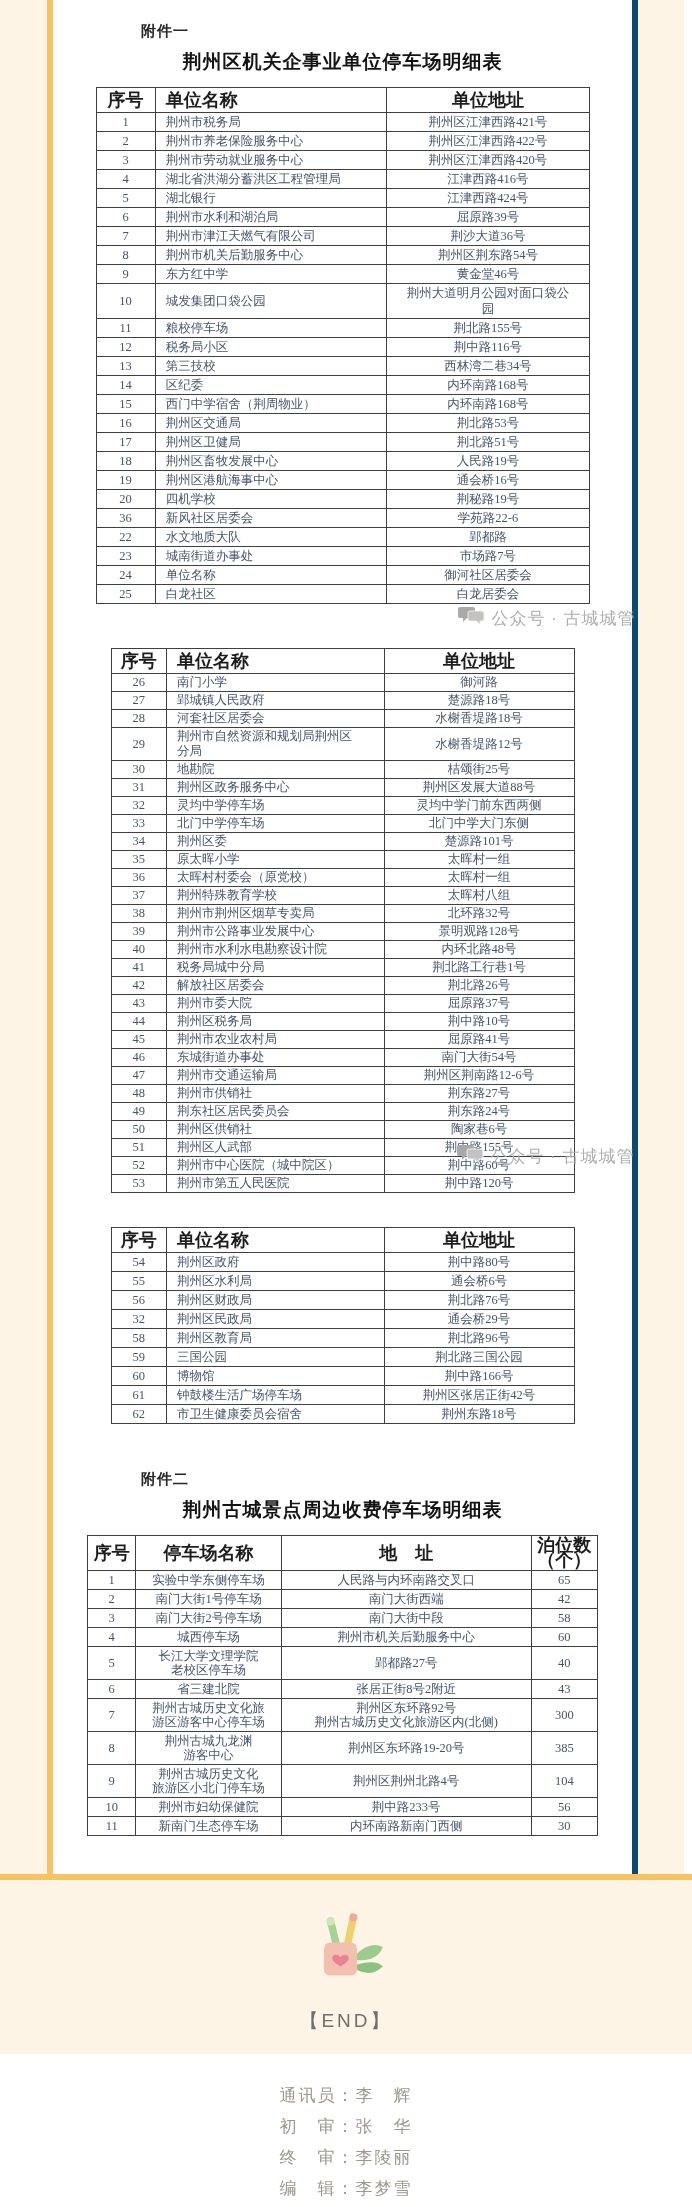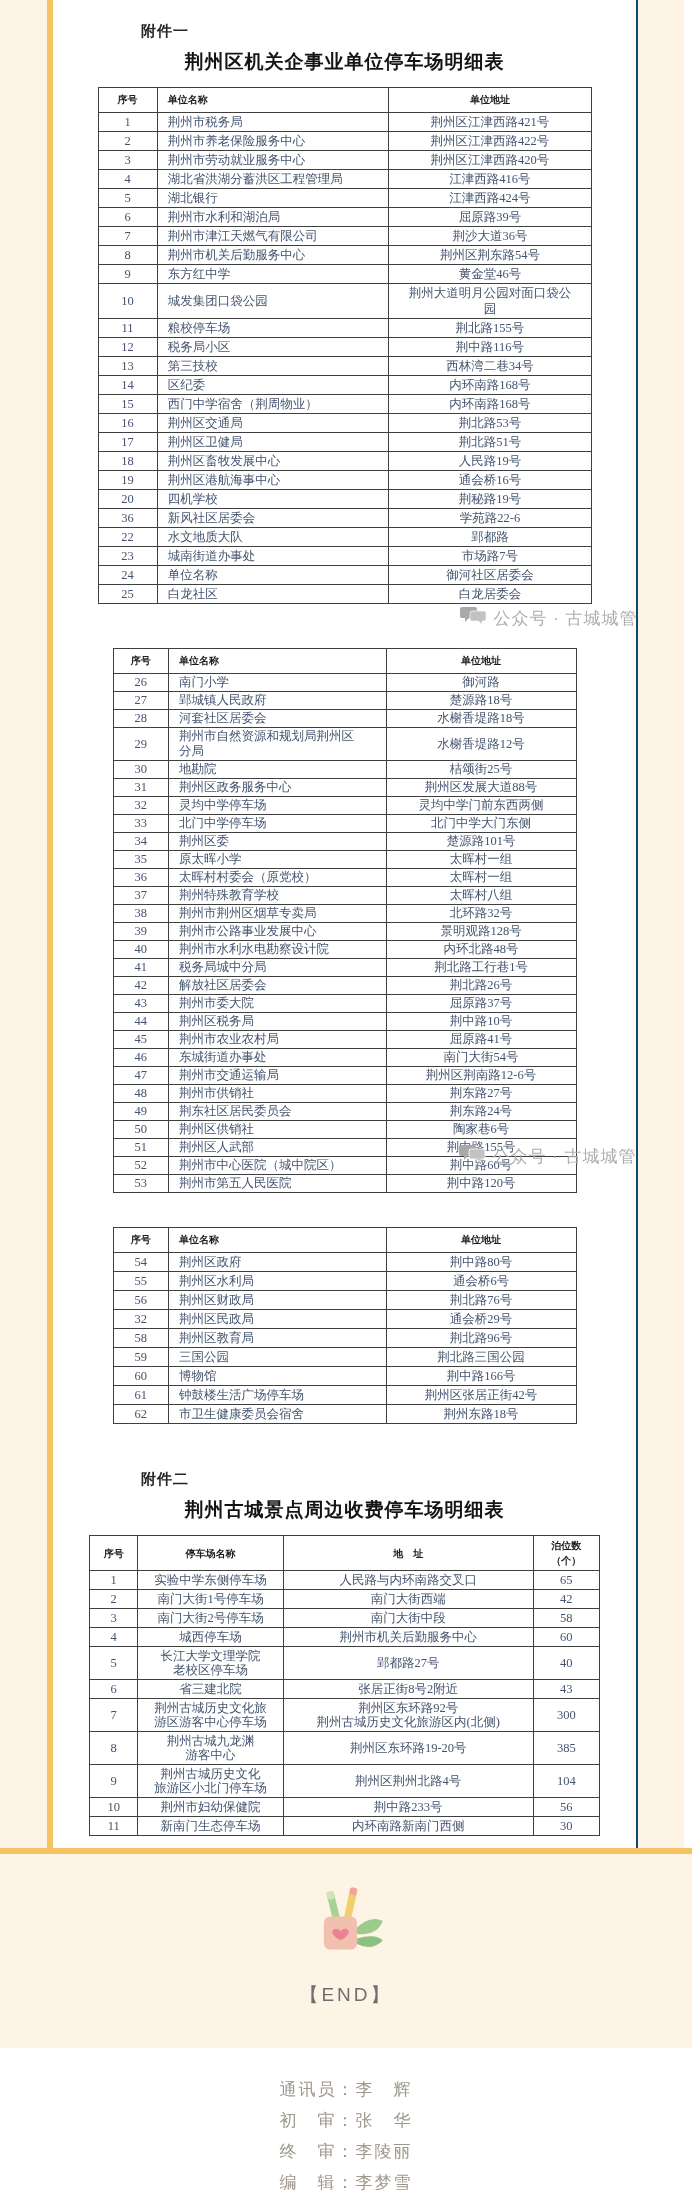--- a/index.html
+++ b/index.html
@@ -8,22 +8,22 @@
     width: 692px;
     margin: 0;
     font-family: "Liberation Sans", sans-serif;
   }
   
   .top-area { background: #ffffff; padding-right: 8px; }
   .top-inner { background: #fdf4e6; padding-left: 47px; padding-right: 46px; }
   .card {
     background: #ffffff;
     border-left: 6px solid #f6c362;
-    border-right: 2px solid #0c4a6e;
-    padding: 14px 0 12px;
+    border-right: 6px solid #0c4a6e;
+    padding: 14px 0 38px;
   }
   .att-label {
     font-family: "Liberation Serif", serif;
     font-weight: bold;
     font-size: 15px;
     color: #262626;
     margin: 8px 0 8px 88px;
     letter-spacing: 1px;
   }
   .doc-title {
@@ -40,21 +40,21 @@
     border-collapse: collapse;
     margin: 0 auto;
     font-family: "Liberation Serif", serif;
     color: #44546e;
     font-size: 12.5px;
   }
   .dtable th, .dtable td { border: 1px solid #3f3f3f; }
   .dtable th {
     color: #1d1d1d;
     font-weight: bold;
-    font-size: 10px;
+    font-size: 18px;
     padding: 4px 2px;
     text-align: center;
     line-height: 16px;
   }
   .dtable td {
     padding: 1px 3px;
     text-align: center;
     line-height: 16px;
   }
   #t1 { width: 494px; }
@@ -84,21 +84,21 @@
     letter-spacing: 1px;
     white-space: nowrap;
     font-family: "Liberation Sans", sans-serif;
     pointer-events: none;
     z-index: 3;
   }
   #wm1 { top: 100%; right: -46px; margin-top: 2px; }
   #wm2 { bottom: 24px; right: -60px; }
   
   .orange-hr { height: 6px; background: #f6c362; }
-  .end-section { background: #fdf4e6; text-align: center; padding: 22px 0 40px; }
+  .end-section { background: #fdf4e6; text-align: center; padding: 22px 0 20px; }
   .end-label {
     margin-top: 10px;
     color: #6f6f6f;
     font-size: 19px;
     letter-spacing: 3px;
     font-family: "Liberation Sans", sans-serif;
   }
   .credits-section { background: #ffffff; padding: 18px 0 12px; }
   .credits-block { width: fit-content; margin: 8px auto; }
   .credit-line {

